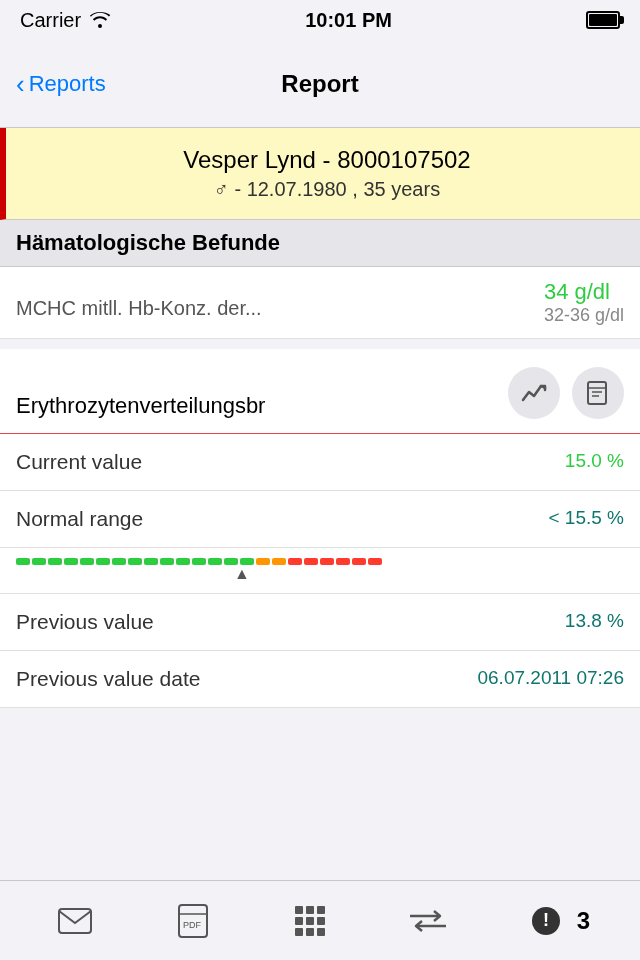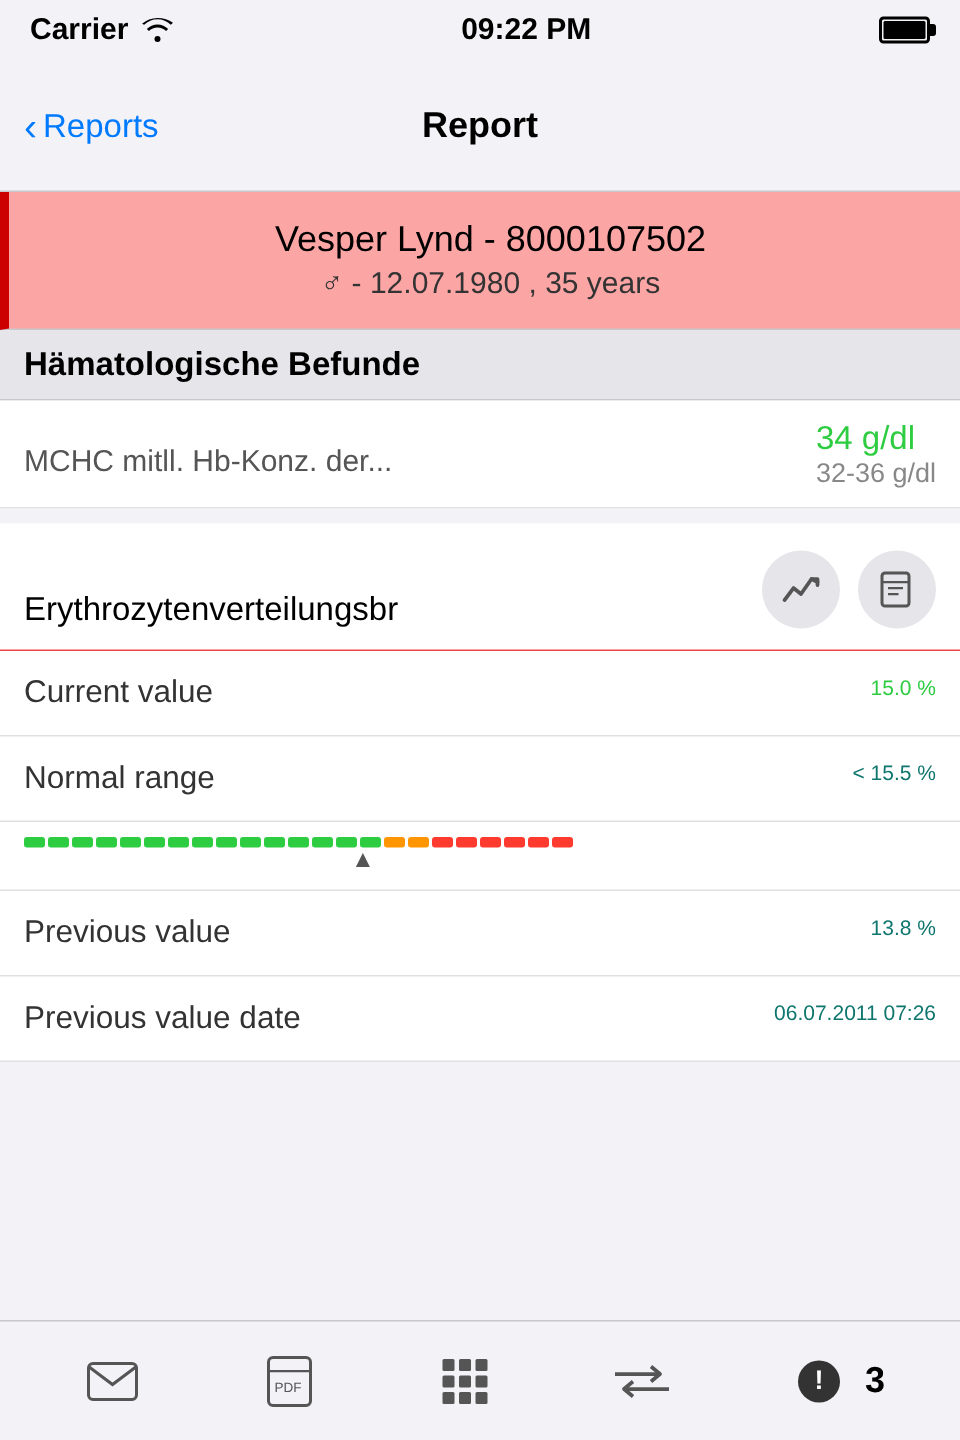--- a/index.html
+++ b/index.html
@@ -17,21 +17,21 @@
     .status-bar {
       display: flex;
       justify-content: space-between;
       align-items: center;
       height: 40px;
       padding: 0 20px;
       background: #f2f2f7;
     }
     .status-carrier {
       font-size: 20px;
-      font-weight: 700;
+      font-weight: 400;
       color: #000;
       display: flex;
       align-items: center;
       gap: 8px;
     }
     .status-time {
       font-size: 20px;
       font-weight: 600;
       color: #000;
     }
@@ -90,21 +90,21 @@
       position: absolute;
       left: 50%;
       transform: translateX(-50%);
       font-size: 24px;
       font-weight: 700;
       color: #000;
     }
 
     
     .patient-header {
-      background: #fca5a5;
+      background: #fef9c3;
       padding: 18px 20px 18px 28px;
       border-bottom: 1px solid #c8c7cc;
       position: relative;
       border-left: 6px solid #cc0000;
     }
     .patient-name {
       font-size: 24px;
       font-weight: 500;
       color: #000;
       text-align: center;
@@ -195,21 +195,21 @@
       justify-content: space-between;
       align-items: flex-start;
       padding: 16px 16px;
       border-bottom: 1px solid #e0e0e0;
     }
     .detail-label {
       font-size: 21px;
       color: #333;
     }
     .detail-value {
-      font-size: 14px;
+      font-size: 19px;
       color: #2ecc40;
       font-weight: 500;
     }
     .detail-value.normal {
       color: #0f766e;
     }
 
     
     .toolbar {
       position: absolute;
@@ -251,21 +251,21 @@
 <div class="status-bar">
   <div class="status-carrier">
     <span>Carrier</span>
 
     <svg width="22" height="16" viewBox="0 0 22 16">
       <path d="M11 12a2 2 0 1 1 0 4 2 2 0 0 1 0-4z" fill="#000"></path>
       <path d="M6.3 8.7C7.8 7.2 9.8 6.3 12 6.3s4.2.9 5.7 2.4l1.4-1.4C17.3 5.5 14.8 4.3 12 4.3s-5.3 1.2-7.1 3z" fill="#000" transform="translate(-1,0)"></path>
       <path d="M2.1 4.5C4.5 2.1 7.6.8 11 .8s6.5 1.3 8.9 3.7l1.4-1.4C18.6 1.1 15 0 11 0 7 0 3.4 1.5.7 3.9z" fill="#000"></path>
     </svg>
   </div>
-  <div class="status-time">09:22 PM</div>
+  <div class="status-time">10:01 PM</div>
   <div class="battery">
     <div class="battery-fill"></div>
   </div>
 </div>
 
 <div class="nav-bar">
   <div class="nav-back">
     <span class="nav-back-chevron">‹</span>
     <span>Reports</span>
   </div>

